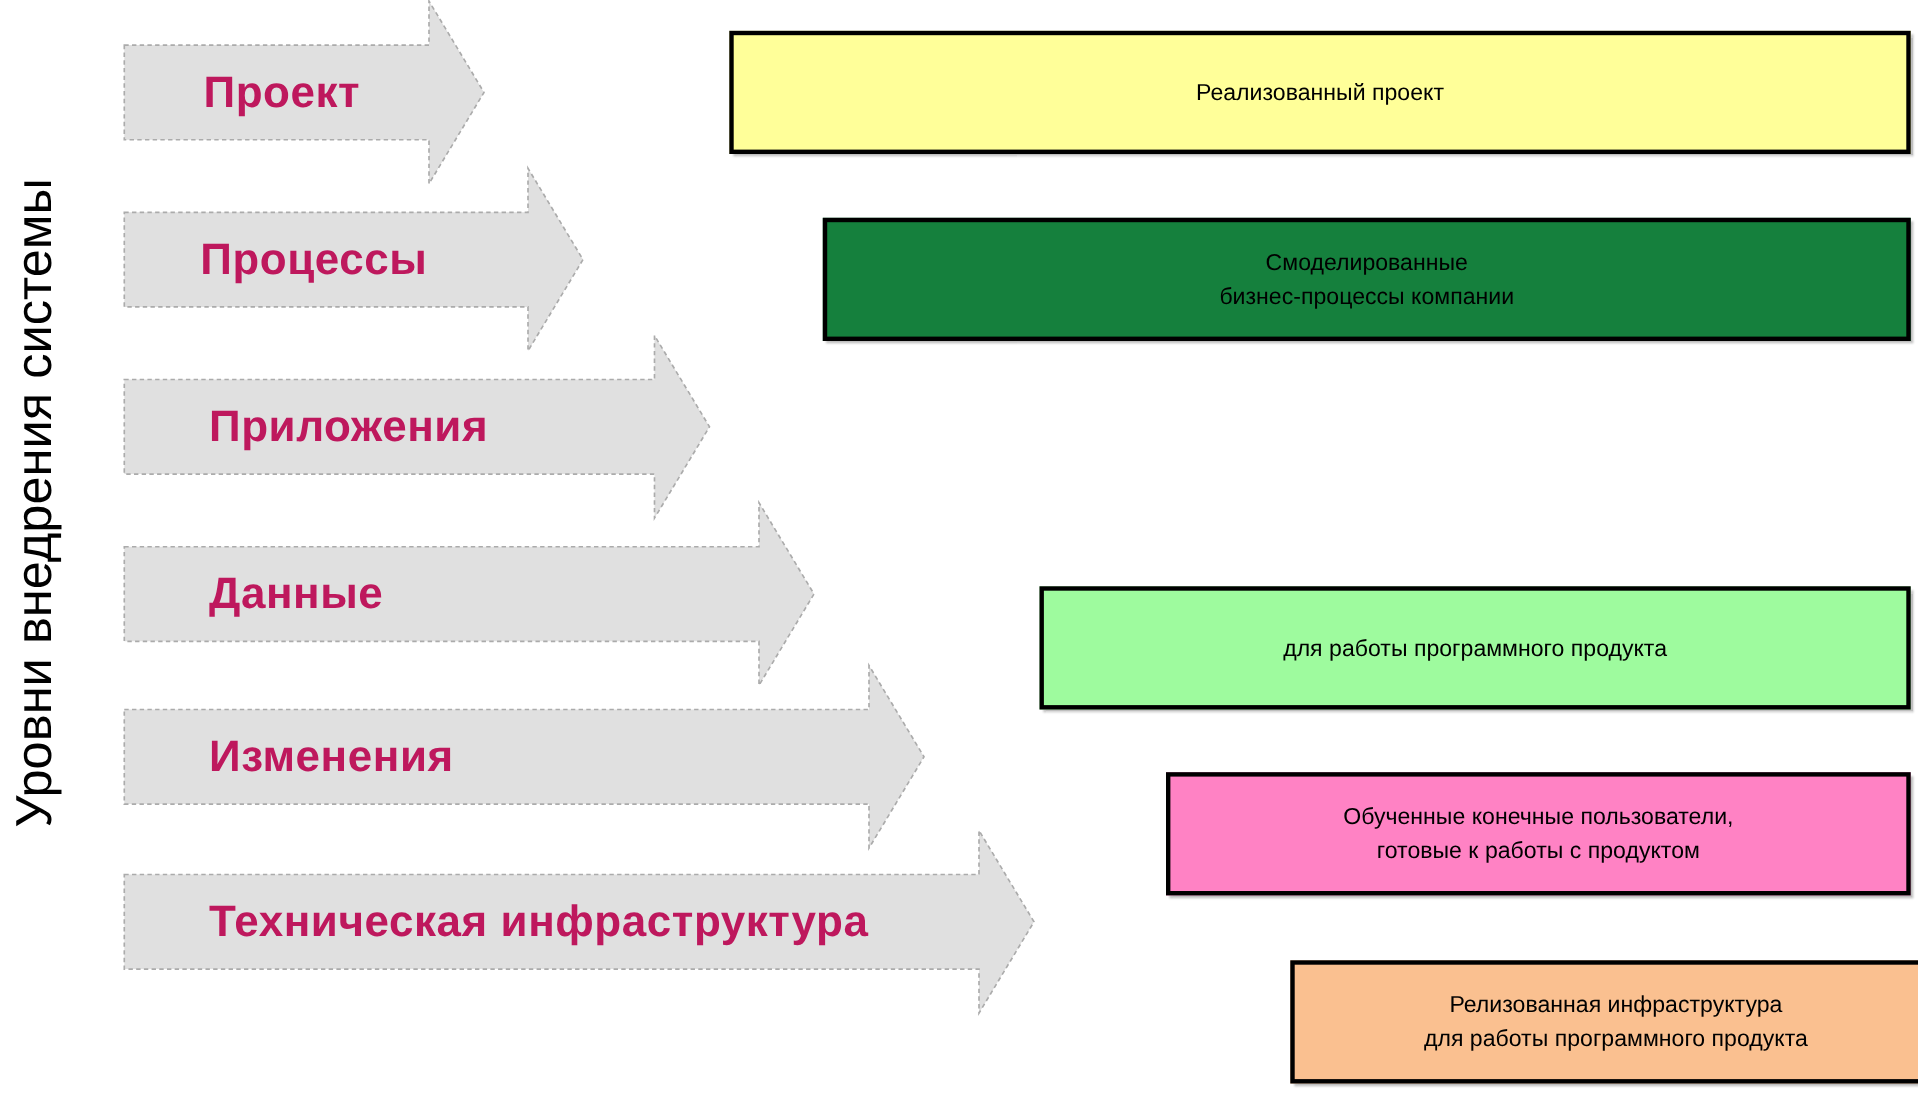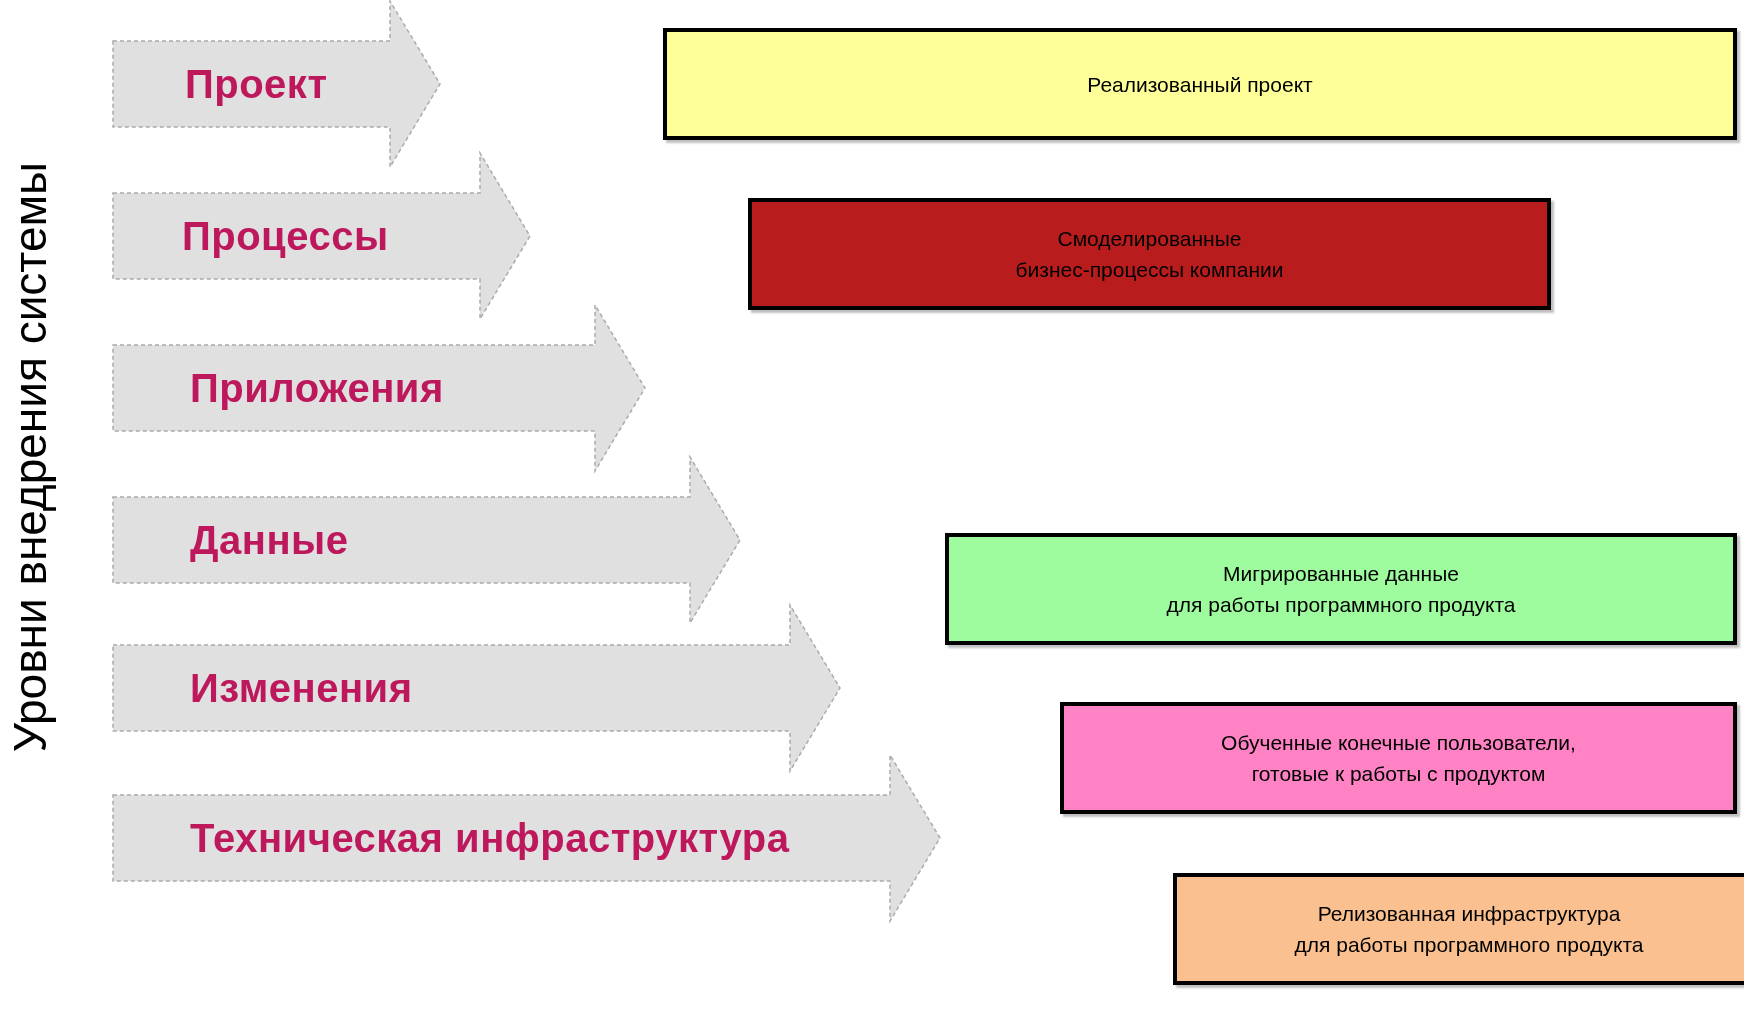--- a/index.html
+++ b/index.html
@@ -86,28 +86,27 @@
   <div class="arrow-label" style="left:182px; top:193px;">Процессы</div>
   <div class="arrow-label" style="left:190px; top:345px;">Приложения</div>
   <div class="arrow-label" style="left:190px; top:497px;text-align:right;">Данные</div>
   <div class="arrow-label" style="left:190px; top:645px;">Изменения</div>
   <div class="arrow-label" style="left:190px; top:795px;">Техническая инфраструктура</div>
 
   <div class="level-box" style="left: 663px; top: 11px; width: 1074px; background-color: rgb(255, 255, 153); margin-top: 17px;">
     <div>Реализованный проект</div>
   </div>
 
-  <div class="level-box" style="left: 748px; top: 198px; width: 803px; background-color: #b91c1c;">
+  <div class="level-box" style="left: 748px; top: 198px; width: 989px; background-color: #15803d;">
     <div>Смоделированные</div>
     <div>бизнес-процессы компании</div>
   </div>
 
 
   <div class="level-box" style="left: 945px; top: 533px; width: 792px; background-color: rgb(158, 251, 158);">
-    <div>Мигрированные данные</div>
     <div>для работы программного продукта</div>
   </div>
 
   <div class="level-box" style="left: 1060px; top: 702px; width: 677px; background-color: rgb(255, 130, 196);">
     <div>Обученные конечные пользователи,</div>
     <div>готовые к работы с продуктом</div>
   </div>
 
   <div class="level-box" style="left: 1173px; top: 873px; width: 592px; background-color: rgb(250, 192, 144);">
     <div>Релизованная инфраструктура</div>

